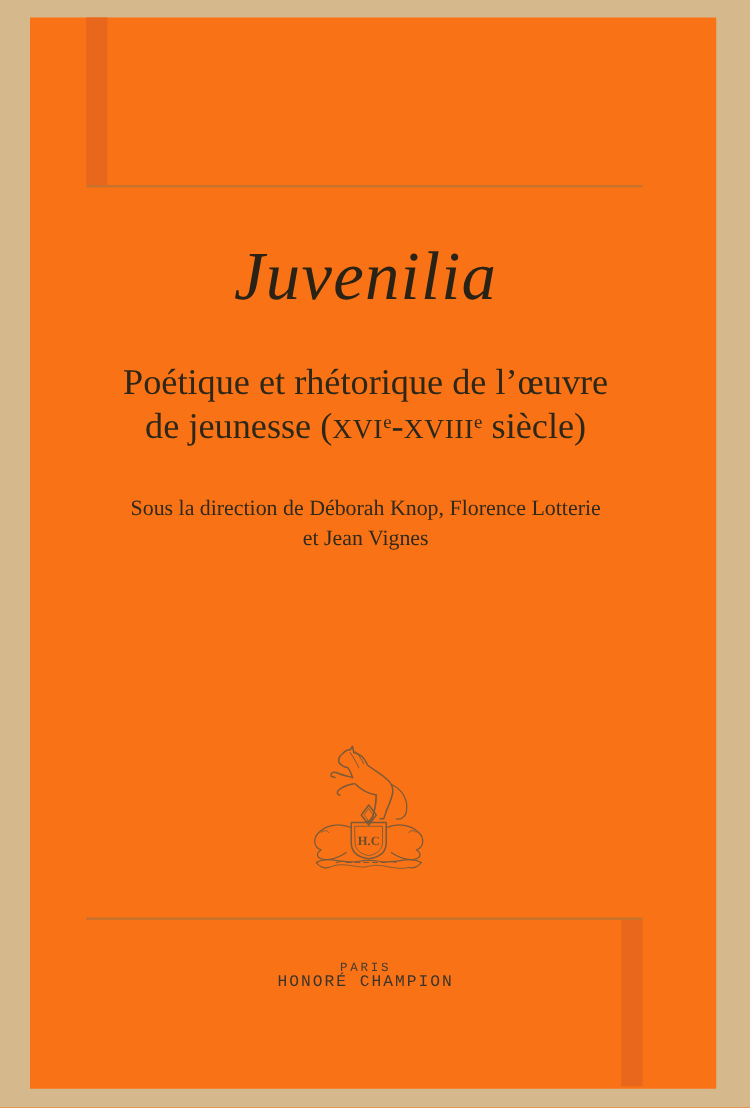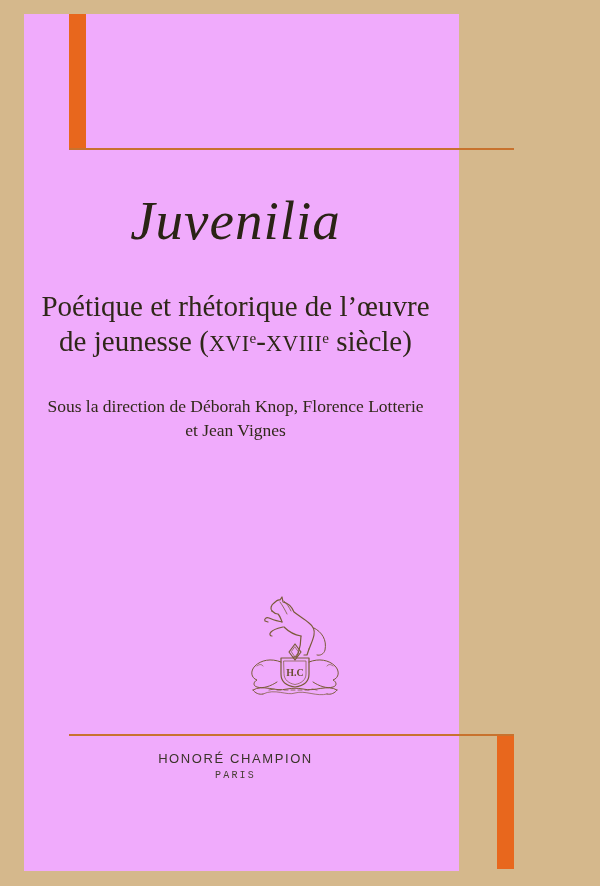--- a/index.html
+++ b/index.html
@@ -11,23 +11,23 @@
     height: 886px;
     background: #d5b88c;
     position: relative;
     overflow: hidden;
     font-family: "Liberation Serif", serif;
   }
   .cover {
     position: absolute;
     left: 24px;
     top: 14px;
-    width: 435px;
+    width: 549px;
     height: 857px;
-    background: #f0abfc;
+    background: #f97316;
   }
   .accent-bar {
     position: absolute;
     background: #e8671d;
   }
   .bar-top-left {
     left: 45px;
     top: 0;
     width: 17px;
     height: 134px;
@@ -89,22 +89,22 @@
     color: #31291a;
   }
   .emblem {
     position: absolute;
     left: 219px;
     top: 580px;
     width: 104px;
     height: 118px;
   }
   .publisher {
-    top: 738px;
-    font-family: Liberation Sans, sans-serif;
+    top: 765px;
+    font-family: Liberation Mono, monospace;
     font-size: 13px;
     line-height: 13px;
     letter-spacing: 1.6px;
     color: #3b342a;
   }
   .city {
     top: 756px;
     font-family: Liberation Mono, monospace;
     font-size: 10px;
     line-height: 12px;

